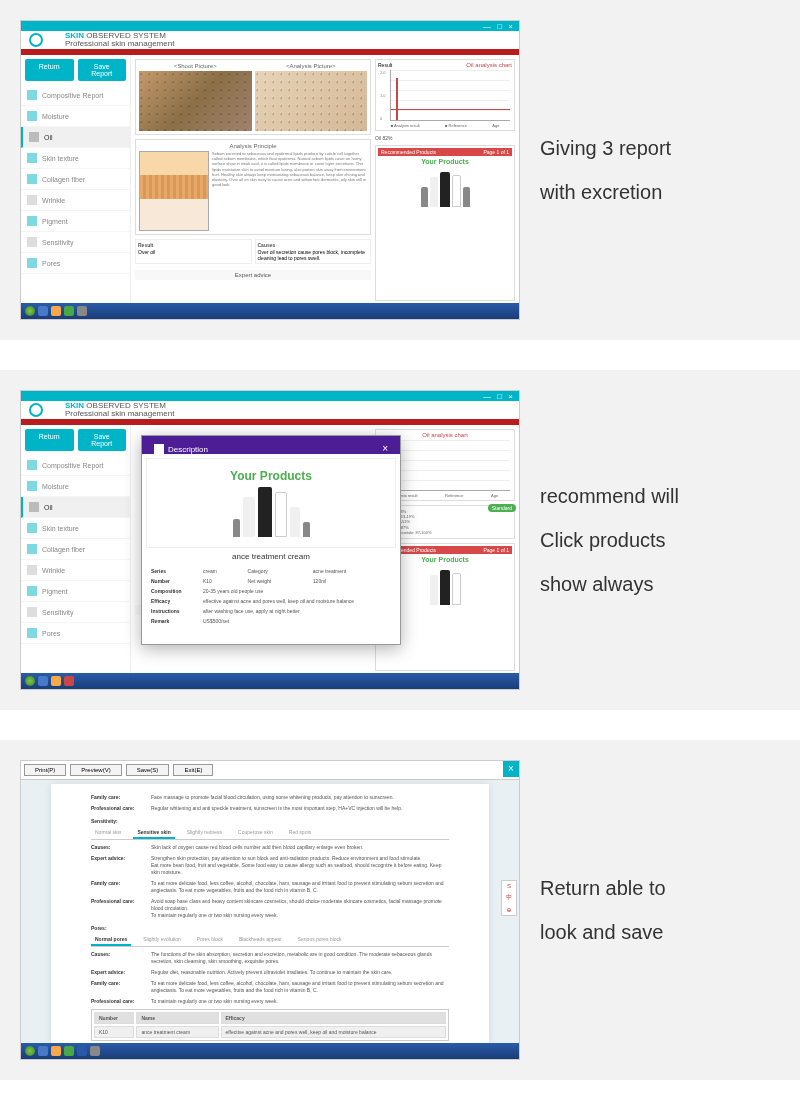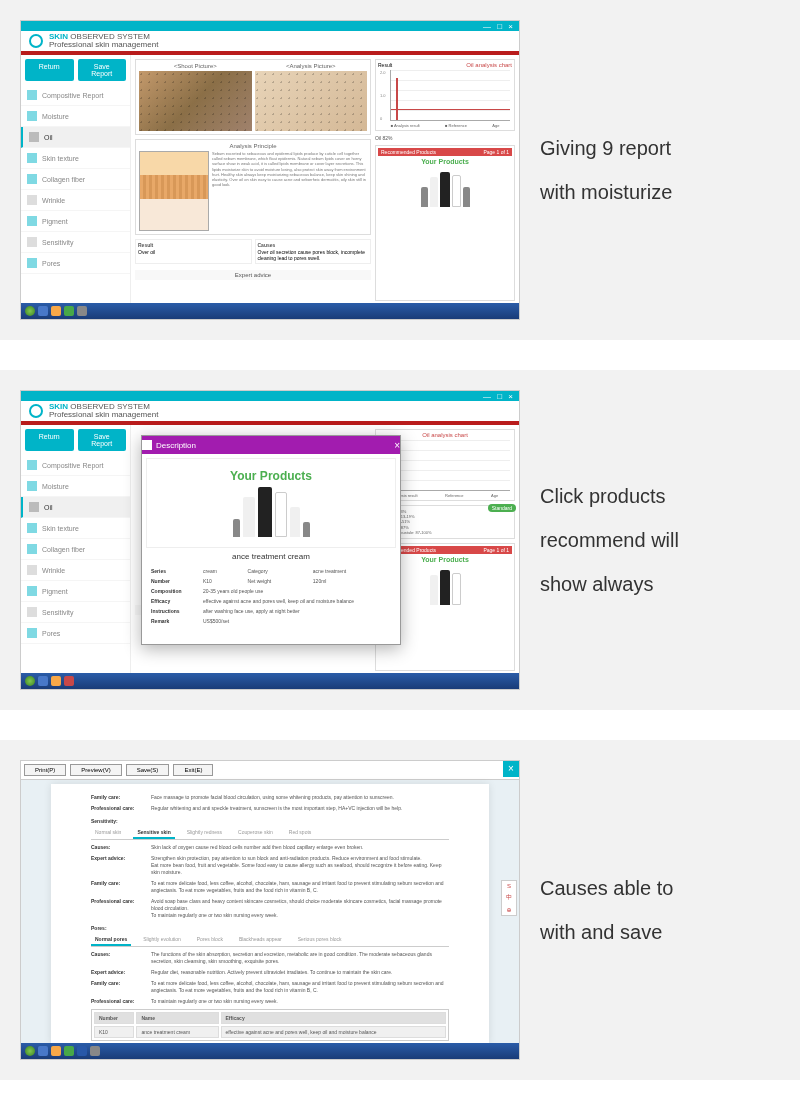--- a/index.html
+++ b/index.html
@@ -4,21 +4,21 @@
 <style>
 * { margin: 0; padding: 0; box-sizing: border-box; font-family: Arial, sans-serif; }
 body { background: #fff; width: 800px; }
 .panel { background: #f2f2f2; margin: 0 0 30px 0; padding: 20px; display: flex; align-items: center; gap: 20px; }
 .screenshot { width: 500px; height: 300px; background: #fff; border: 1px solid #ccc; position: relative; overflow: hidden; }
 .caption { flex: 1; color: #333; font-size: 20px; line-height: 2.2; }
 
 
 .win-top { height: 10px; background: #00b4c8; position: relative; }
 .win-controls { position: absolute; right: 4px; top: 1px; color: #fff; font-size: 8px; letter-spacing: 2px; }
-.logo-bar { height: 24px; display: flex; align-items: center; padding: 0 8px; gap: 6px; border-bottom: 4px solid #b91c1c; }
+.logo-bar { height: 24px; display: flex; align-items: center; padding: 0 8px; gap: 22px; border-bottom: 6px solid #b91c1c; }
 .logo-circle { width: 14px; height: 14px; border: 2px solid #00b4c8; border-radius: 50%; }
 .logo-text { font-size: 8px; color: #555; line-height: 1; }
 .logo-text b { color: #00b4c8; }
 
 
 .app-body { display: flex; height: 250px; }
 .sidebar { width: 110px; border-right: 1px solid #eee; }
 .btn-row { display: flex; gap: 4px; padding: 4px; }
 .btn-teal { background: #00b4c8; color: #fff; font-size: 7px; padding: 4px 6px; border-radius: 2px; flex: 1; text-align: center; }
 .nav-item { display: flex; align-items: center; gap: 5px; padding: 5px 6px; font-size: 7px; color: #888; border-bottom: 1px solid #f5f5f5; }
@@ -71,21 +71,21 @@
 .bottle.b3 { width: 9px; height: 32px; background: #fff; border: 1px solid #ccc; }
 .bottle.b4 { width: 7px; height: 20px; background: #888; }
 
 
 .taskbar { position: absolute; bottom: 0; left: 0; right: 0; height: 16px; background: linear-gradient(#2a5ca8, #1a3c78); display: flex; align-items: center; padding: 0 4px; gap: 3px; }
 .tb-icon { width: 10px; height: 10px; border-radius: 2px; }
 .tb-start { background: radial-gradient(circle, #7ec850, #3a8020); border-radius: 50%; }
 
 
 .modal { position: absolute; left: 120px; top: 44px; width: 260px; height: 210px; background: #fff; border: 1px solid #999; box-shadow: 0 4px 16px rgba(0,0,0,0.3); z-index: 10; }
-.modal-header { background: #a21caf; height: 18px; display: flex; align-items: center; padding: 0 0; gap: 4px; }
+.modal-header { background: #4c1d95; height: 18px; display: flex; align-items: flex-end; padding: 0 12px; gap: 4px; }
 .modal-icon { width: 10px; height: 10px; background: #fff; }
 .modal-title { color: #fff; font-size: 8px; flex: 1; }
 .modal-close { color: #fff; font-size: 10px; }
 .modal-body { padding: 4px; }
 .modal-img { height: 90px; border: 1px solid #eee; margin-bottom: 4px; display: flex; flex-direction: column; align-items: center; justify-content: center; }
 .modal-img .yp { color: #4caf50; font-size: 12px; font-weight: bold; }
 .modal-bottles { display: flex; align-items: flex-end; gap: 3px; margin-top: 4px; }
 .product-name { text-align: center; font-size: 8px; color: #333; margin: 4px 0; }
 .detail-table { width: 100%; font-size: 5px; color: #555; }
 .detail-table td { padding: 1px 3px; vertical-align: top; }
@@ -241,22 +241,22 @@
     </div>
     <div class="taskbar">
       <div class="tb-icon tb-start"></div>
       <div class="tb-icon" style="background:#4878c8"></div>
       <div class="tb-icon" style="background:#f8a848"></div>
       <div class="tb-icon" style="background:#48a848"></div>
       <div class="tb-icon" style="background:#888"></div>
     </div>
   </div>
   <div class="caption">
-    <div>Giving 9 report</div>
-    <div>with moisturize</div>
+    <div>Giving 3 report</div>
+    <div>with excretion</div>
   </div>
 </div>
 
 <div class="panel">
   <div class="screenshot">
     <div class="win-top">
       <div class="win-controls">— □ ×</div>
     </div>
     <div class="logo-bar">
       <div class="logo-circle"></div>
@@ -404,22 +404,22 @@
     </div>
 
     <div class="taskbar">
       <div class="tb-icon tb-start"></div>
       <div class="tb-icon" style="background:#4878c8"></div>
       <div class="tb-icon" style="background:#f8a848"></div>
       <div class="tb-icon" style="background:#c84848"></div>
     </div>
   </div>
   <div class="caption">
+    <div>recommend will</div>
     <div>Click products</div>
-    <div>recommend will</div>
     <div>show always</div>
   </div>
 </div>
 
 <div class="panel">
   <div class="screenshot">
     <div class="report-window">
       <div class="report-close">×</div>
       <div class="report-header">
         <div class="report-btn">Print(P)</div>
@@ -509,16 +509,16 @@
     <div class="taskbar">
       <div class="tb-icon tb-start"></div>
       <div class="tb-icon" style="background:#4878c8"></div>
       <div class="tb-icon" style="background:#f8a848"></div>
       <div class="tb-icon" style="background:#48a848"></div>
       <div class="tb-icon" style="background:#2858a8"></div>
       <div class="tb-icon" style="background:#888"></div>
     </div>
   </div>
   <div class="caption">
-    <div>Causes able to</div>
-    <div>with and save</div>
+    <div>Return able to</div>
+    <div>look and save</div>
   </div>
 </div>
 
 </body></html>

